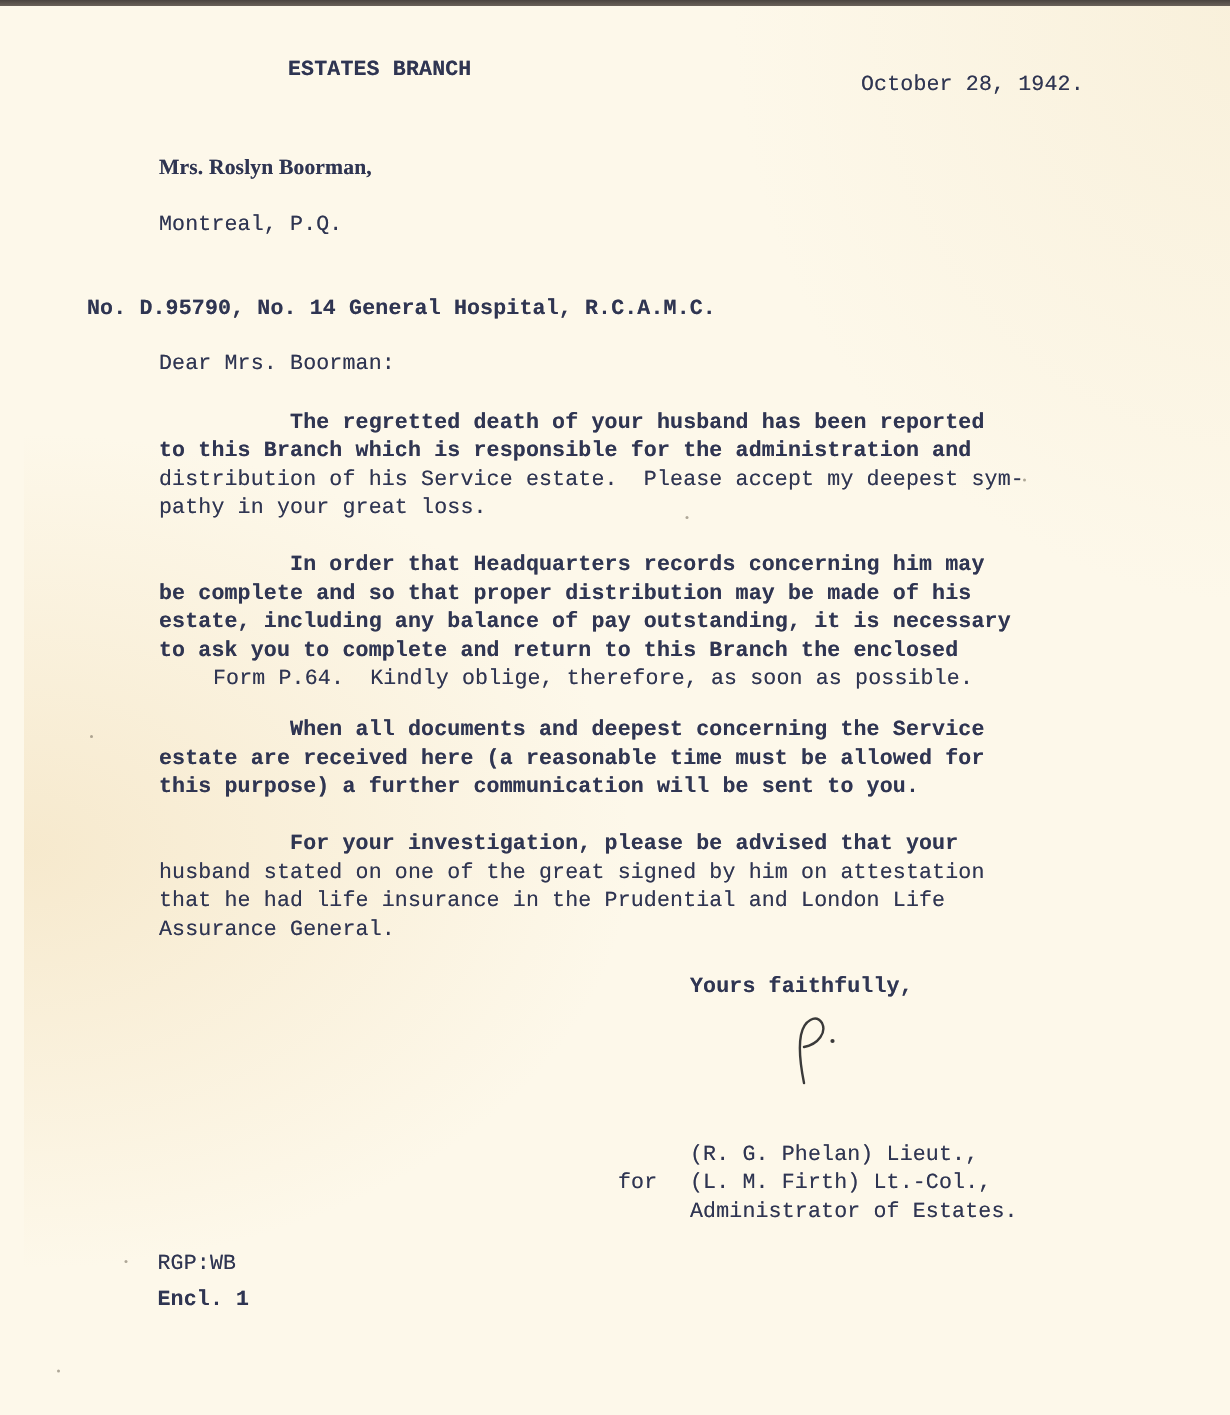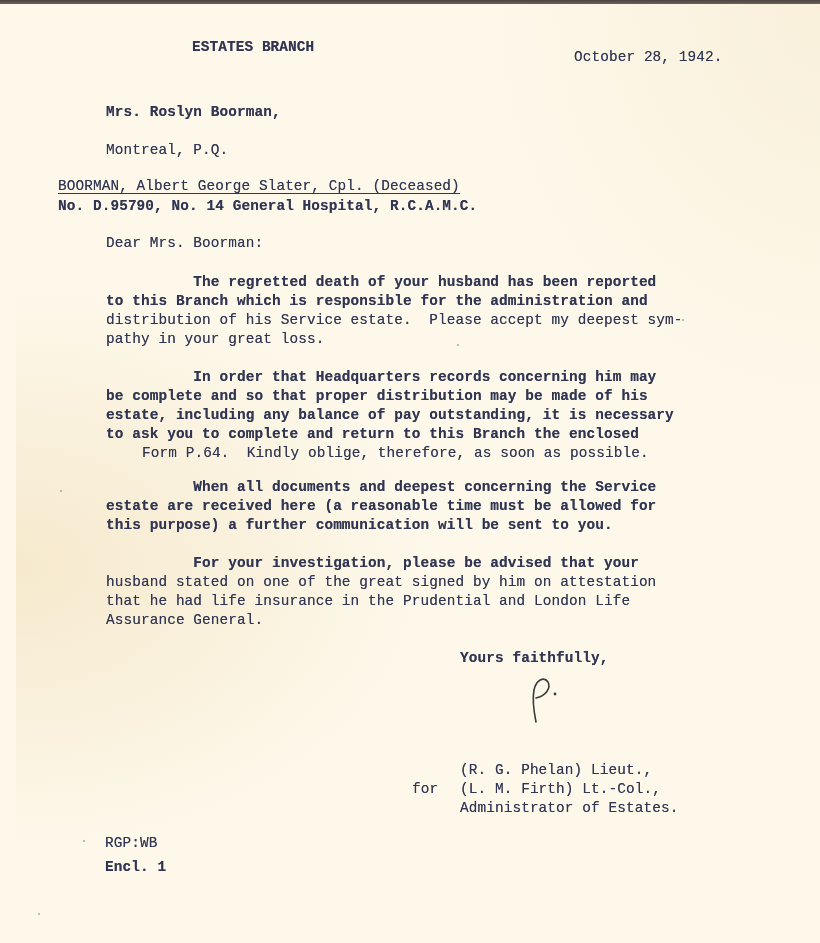--- a/index.html
+++ b/index.html
@@ -61,24 +61,23 @@
 </head>
 <body>
 
 <div class="top-edge"></div>
 
 <div class="page">
 
   <div class="tw" style="left:176px; top:34px;">ESTATES BRANCH</div>
   <div class="tw light" style="left:558px; top:44px;">October 28, 1942.</div>
 
-  <div class="tw" style="left:90px; top:99px;">Mrs. Roslyn Boorman,</div>
+  <div class="tw" style="left:90px; top:99px;font-family:Liberation Serif, serif;">Mrs. Roslyn Boorman,</div>
   <div class="tw light" style="left:90px; top:137px;">Montreal, P.Q.</div>
 
-  <div class="tw light underline" style="left:42px; top:173px;">BOORMAN, Albert George Slater, Cpl. (Deceased)</div>
   <div class="tw" style="left:42px; top:193px;">No. D.95790, No. 14 General Hospital, R.C.A.M.C.</div>
 
   <div class="tw light" style="left:90px; top:230px;">Dear Mrs. Boorman:</div>
 
   <div>
     <div class="tw" style="left:90px; top:269px;">          The regretted death of your husband has been reported</div>
     <div class="tw" style="left:90px; top:288px;">to this Branch which is responsible for the administration and</div>
     <div class="tw light" style="left:90px; top:307px;">distribution of his Service estate.  Please accept my deepest sym-</div>
     <div class="tw light" style="left:90px; top:326px;">pathy in your great loss.</div>
   </div>

